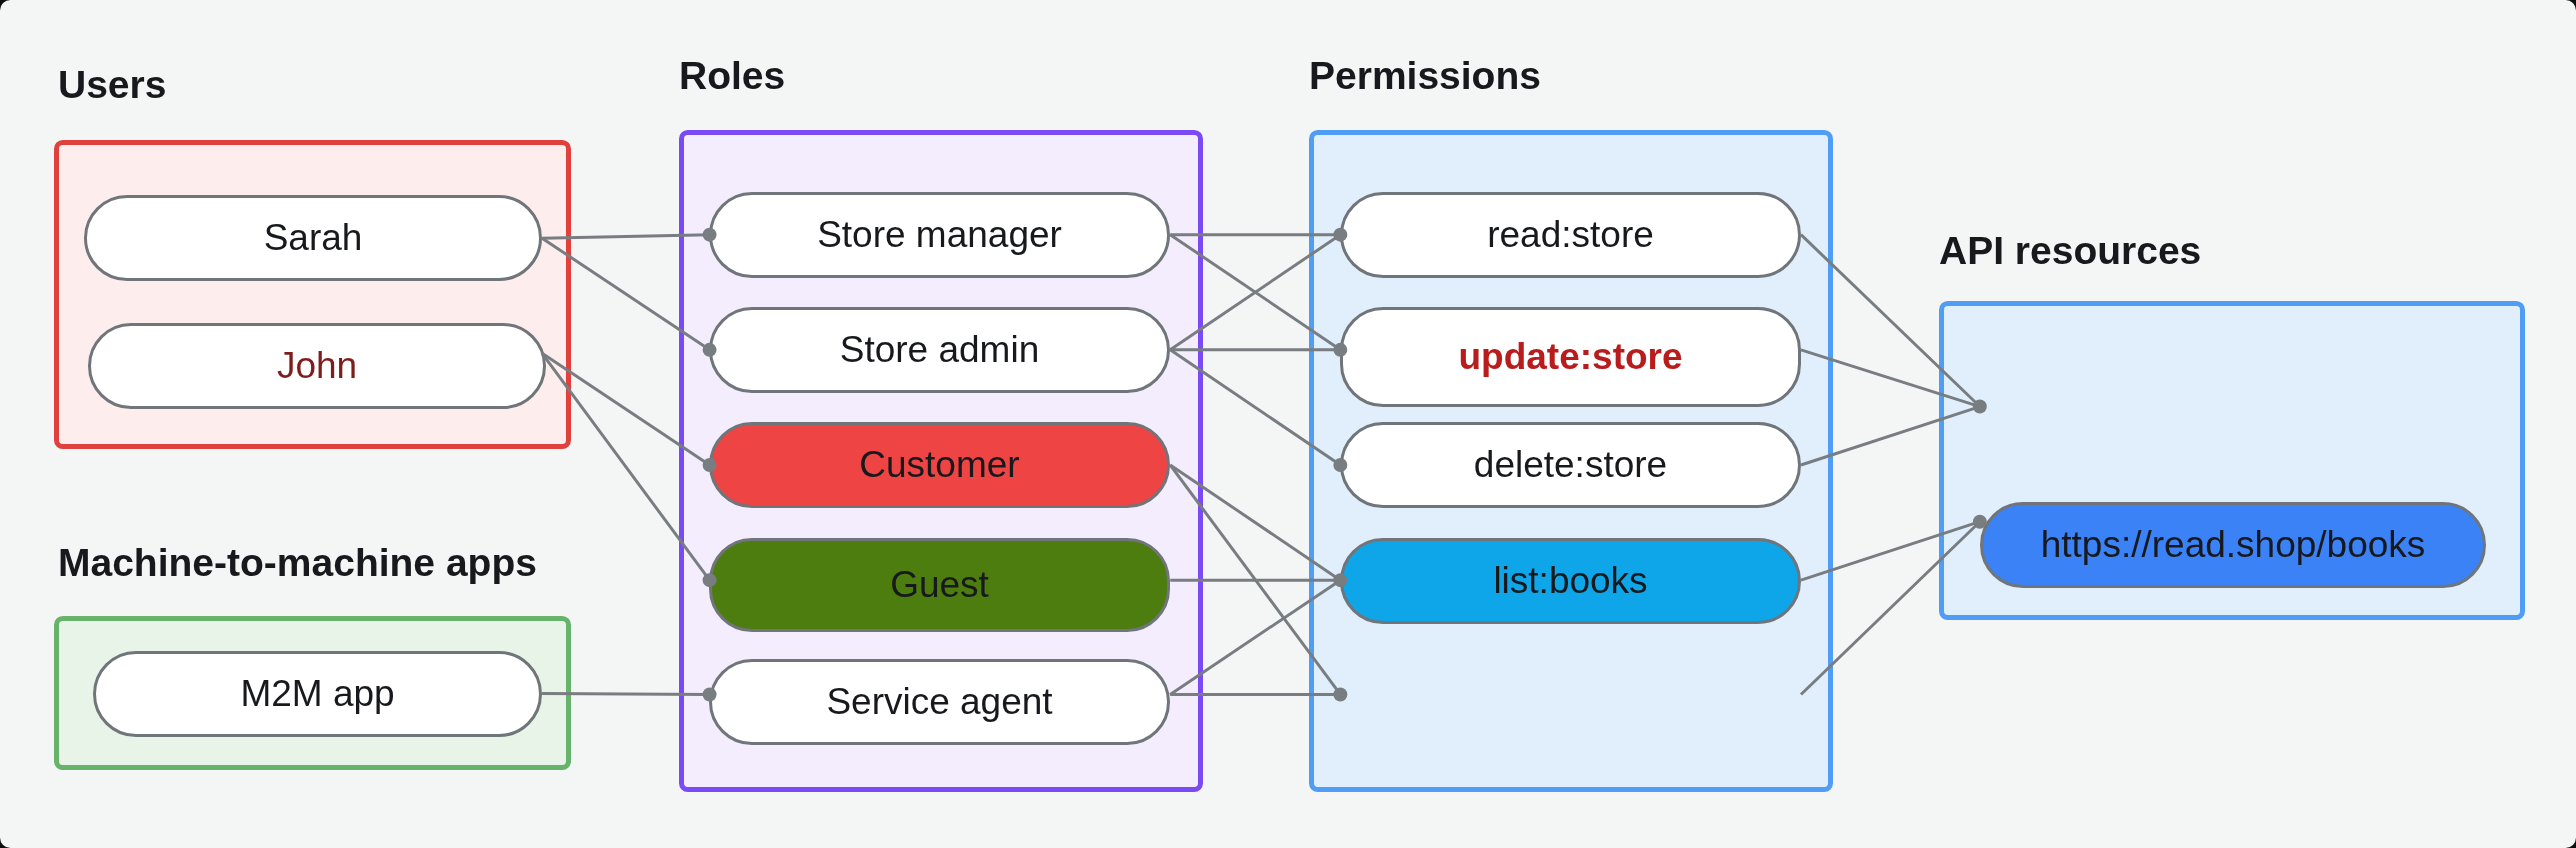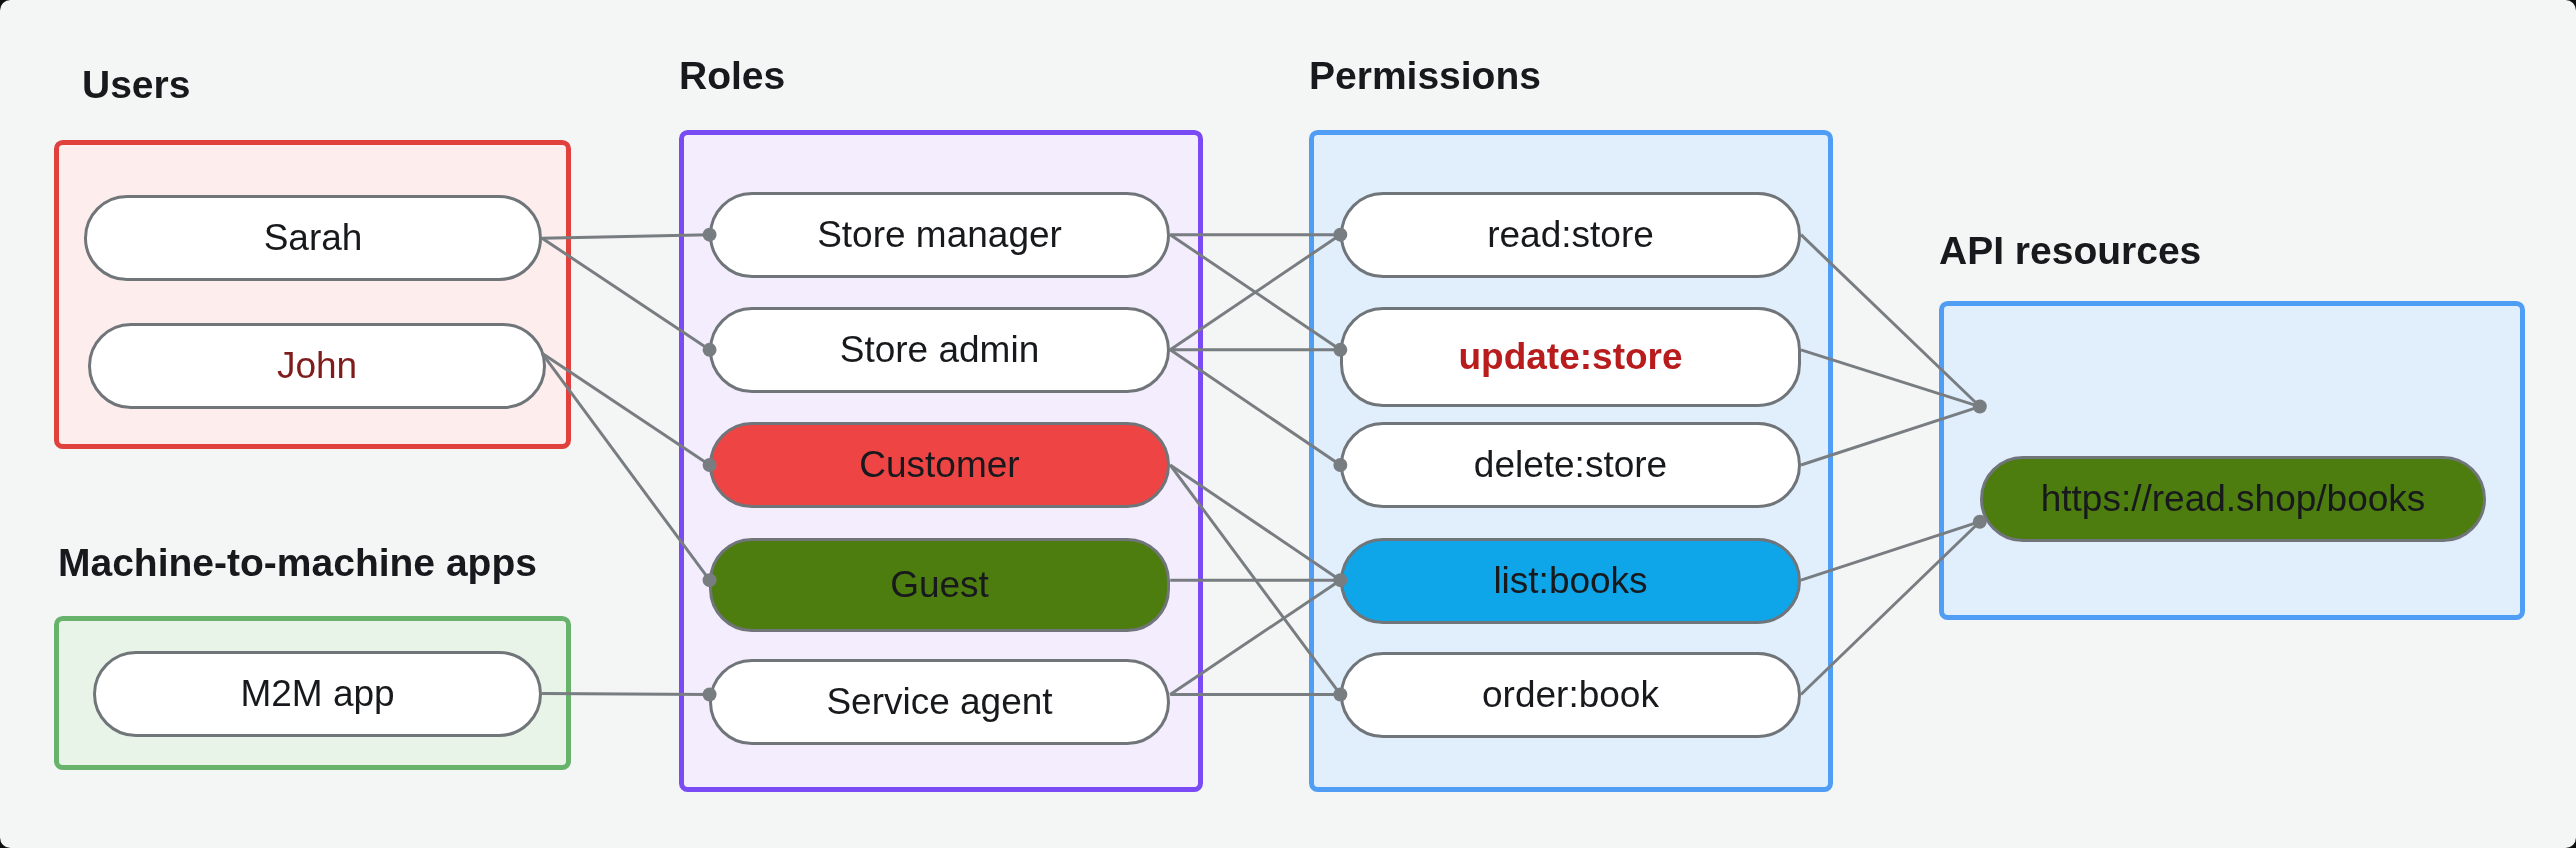--- a/index.html
+++ b/index.html
@@ -54,43 +54,42 @@
     top: 0;
     z-index: 3;
     pointer-events: none;
   }
 </style>
 </head>
 <body style="background: rgb(13, 16, 14);">
 
 <div class="stage" style="background: rgb(244, 246, 245);">
     <div class="group" style="left: 54px; top: 140px; width: 517px; height: 309px; border-color: rgb(224, 65, 61); background: rgb(253, 237, 237);"></div>
-    <div class="group-label" style="left: 58px; top: 63px; color: rgb(23, 25, 28); margin-left: 24px;">Users</div>
+    <div class="group-label" style="left: 58px; top: 63px; color: rgb(23, 25, 28);">Users</div>
     <div class="group" style="left: 54px; top: 616px; width: 517px; height: 154px; border-color: rgb(103, 179, 107); background: rgb(233, 244, 232);"></div>
     <div class="group-label" style="left: 58px; top: 541px; color: rgb(23, 25, 28);">Machine-to-machine apps</div>
     <div class="group" style="left: 679px; top: 130px; width: 524px; height: 662px; border-color: rgb(122, 74, 245); background: rgb(243, 237, 253);"></div>
     <div class="group-label" style="left: 679px; top: 54px; color: rgb(23, 25, 28);">Roles</div>
     <div class="group" style="left: 1309px; top: 130px; width: 524px; height: 662px; border-color: rgb(80, 157, 246); background: rgb(225, 238, 251);"></div>
     <div class="group-label" style="left: 1309px; top: 54px; color: rgb(23, 25, 28);">Permissions</div>
     <div class="group" style="left: 1939px; top: 301px; width: 586px; height: 319px; border-color: rgb(80, 157, 246); background: rgb(225, 238, 251);"></div>
     <div class="group-label" style="left: 1939px; top: 229px; color: rgb(23, 25, 28);">API resources</div>
     <div class="node" style="left: 84px; top: 195px; width: 458px; height: 86px; border-color: rgb(112, 117, 122); background: rgb(255, 255, 255); color: rgb(23, 25, 28);">Sarah</div>
     <div class="node" style="left: 88px; top: 311px; width: 458px; height: 86px; border-color: rgb(112, 117, 122); background: rgb(255, 255, 255); color: #7f1d1d; margin-top: 12px;">John</div>
     <div class="node" style="left: 93px; top: 651px; width: 449px; height: 86px; border-color: rgb(112, 117, 122); background: rgb(255, 255, 255); color: rgb(23, 25, 28);">M2M app</div>
     <div class="node" style="left: 709px; top: 192px; width: 461px; height: 86px; border-color: rgb(112, 117, 122); background: rgb(255, 255, 255); color: rgb(23, 25, 28);">Store manager</div>
     <div class="node" style="left: 709px; top: 307px; width: 461px; height: 86px; border-color: rgb(112, 117, 122); background: rgb(255, 255, 255); color: rgb(23, 25, 28);">Store admin</div>
     <div class="node" style="left: 709px; top: 422px; width: 461px; height: 86px; border-color: rgb(112, 117, 122); background: #ef4444; color: rgb(23, 25, 28);">Customer</div>
     <div class="node" style="left: 709px; top: 538px; width: 461px; height: 94px; border-color: rgb(112, 117, 122); background: #4d7c0f; color: rgb(23, 25, 28);">Guest</div>
     <div class="node" style="left: 709px; top: 652px; width: 461px; height: 86px; border-color: rgb(112, 117, 122); background: rgb(255, 255, 255); color: rgb(23, 25, 28); margin-top: 7px;">Service agent</div>
     <div class="node" style="left: 1340px; top: 192px; width: 461px; height: 86px; border-color: rgb(112, 117, 122); background: rgb(255, 255, 255); color: rgb(23, 25, 28);">read:store</div>
     <div class="node" style="left: 1340px; top: 307px; width: 461px; height: 100px; border-color: rgb(112, 117, 122); background: rgb(255, 255, 255); color: #b91c1c; font-weight: bold;">update:store</div>
     <div class="node" style="left: 1340px; top: 422px; width: 461px; height: 86px; border-color: rgb(112, 117, 122); background: rgb(255, 255, 255); color: rgb(23, 25, 28);">delete:store</div>
     <div class="node" style="left: 1340px; top: 538px; width: 461px; height: 86px; border-color: rgb(112, 117, 122); background: #0ea5e9; color: rgb(23, 25, 28);">list:books</div>
-    <div class="node" style="left: 1340px; top: 652px; width: 461px; height: 86px; border-color: rgb(112, 117, 122); background: rgb(255, 255, 255); color: rgb(23, 25, 28);">order:book</div>
-    <div class="node" style="left: 1980px; top: 456px; width: 506px; height: 86px; border-color: rgb(112, 117, 122); background: #4d7c0f; color: rgb(23, 25, 28);">https://read.shop/books</div>
+    <div class="node" style="left: 1980px; top: 502px; width: 506px; height: 86px; border-color: rgb(112, 117, 122); background: #3b82f6; color: rgb(23, 25, 28);">https://read.shop/books</div>
     <svg class="edges" width="2576" height="848" viewBox="0 0 2952 972">
       <line x1="621" y1="273" x2="813" y2="269" stroke="#787d81" stroke-width="3.4"></line>
       <line x1="621" y1="273" x2="813" y2="401" stroke="#787d81" stroke-width="3.4"></line>
       <line x1="621" y1="405" x2="813" y2="533" stroke="#787d81" stroke-width="3.4"></line>
       <line x1="621" y1="405" x2="813" y2="665" stroke="#787d81" stroke-width="3.4"></line>
       <line x1="621" y1="795" x2="813" y2="796" stroke="#787d81" stroke-width="3.4"></line>
       <line x1="1341" y1="269" x2="1536" y2="269" stroke="#787d81" stroke-width="3.4"></line>
       <line x1="1341" y1="269" x2="1536" y2="401" stroke="#787d81" stroke-width="3.4"></line>
       <line x1="1341" y1="401" x2="1536" y2="269" stroke="#787d81" stroke-width="3.4"></line>
       <line x1="1341" y1="401" x2="1536" y2="401" stroke="#787d81" stroke-width="3.4"></line>

